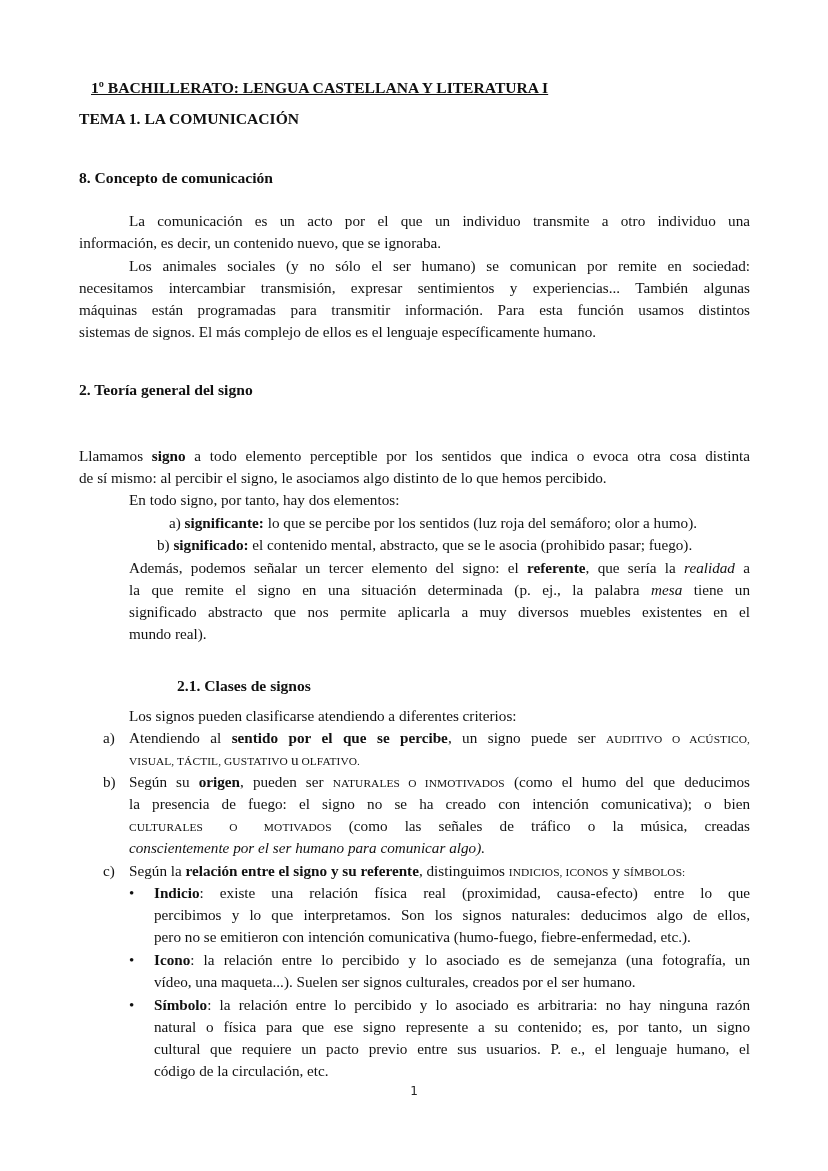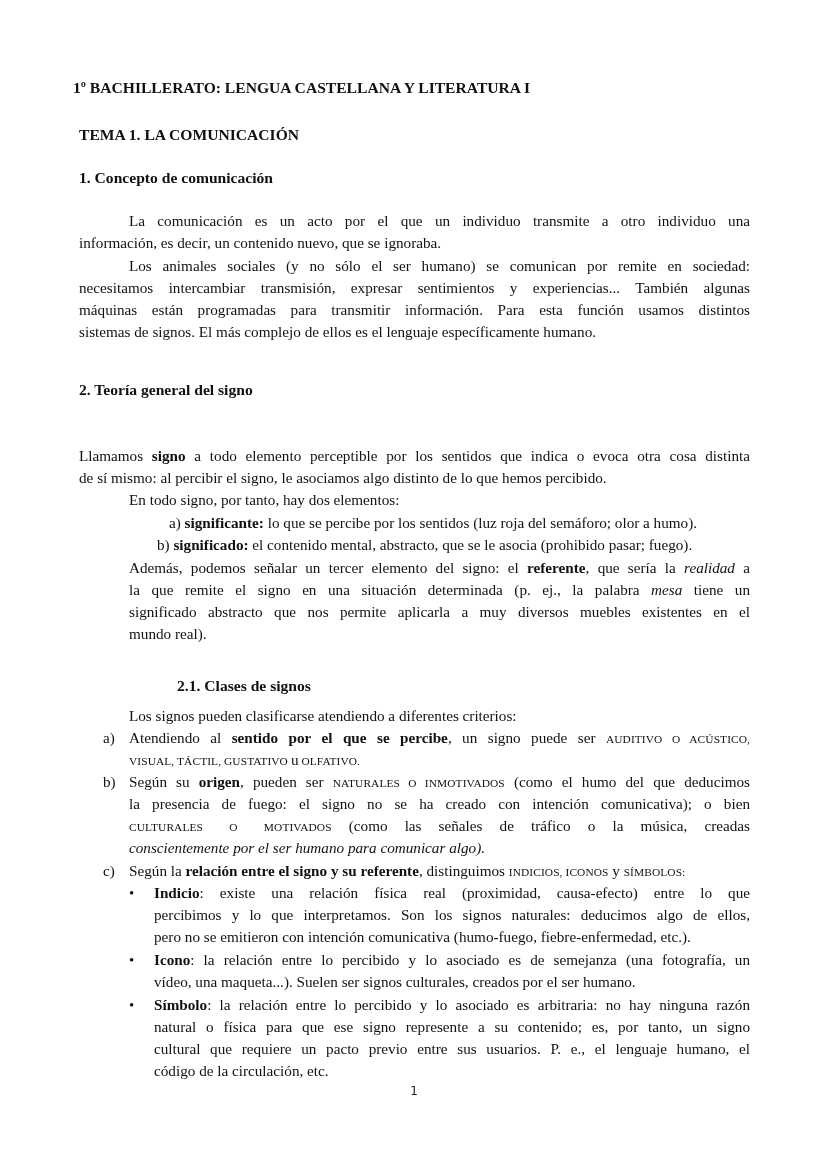--- a/index.html
+++ b/index.html
@@ -13,24 +13,24 @@
   .h { font-weight: bold; font-size: 15.6px; }
   .pn { position: absolute; left: 0; width: 828px; text-align: center; top: 1084px;
         font-family: "DejaVu Sans", sans-serif; font-size: 12px; color: #222; }
   .bullet { position: absolute; font-size: 15px; }
 </style>
 </head>
 <body>
 
 <div class="page">
 
-  <div class="line h" style="left:73px; top:77px;">1º BACHILLERATO: LENGUA CASTELLANA Y LITERATURA I</div>
-  <div class="line h" style="left:79px; top:124px;">TEMA 1. LA COMUNICACIÓN</div>
+  <div class="line h" style="left:91px; top:77px;text-decoration:underline;">1º BACHILLERATO: LENGUA CASTELLANA Y LITERATURA I</div>
+  <div class="line h" style="left:79px; top:108px;">TEMA 1. LA COMUNICACIÓN</div>
 
-  <div class="line h" style="left:79px; top:167px;">1. Concepto de comunicación</div>
+  <div class="line h" style="left:79px; top:167px;">8. Concepto de comunicación</div>
   <div class="line just" style="left:129px; width:621px; top:210px;">La comunicación es un acto por el que un individuo transmite a otro individuo una</div>
   <div class="line" style="left:79px; top:232px;">información, es decir, un contenido nuevo, que se ignoraba.</div>
   <div class="line just" style="left:129px; width:621px; top:255px;">Los animales sociales (y no sólo el ser humano) se comunican por remite en sociedad:</div>
   <div class="line just" style="left:79px; width:671px; top:277px;">necesitamos intercambiar transmisión, expresar sentimientos y experiencias... También algunas</div>
   <div class="line just" style="left:79px; width:671px; top:299px;">máquinas están programadas para transmitir información. Para esta función usamos distintos</div>
   <div class="line" style="left:79px; top:321px;">sistemas de signos. El más complejo de ellos es el lenguaje específicamente humano.</div>
 
   <div class="line h" style="left:79px; top:379px;">2. Teoría general del signo</div>
   <div class="line just" style="left:79px; width:671px; top:445px;"><span>Llamamos </span><b>signo</b><span> a todo elemento perceptible por los sentidos que indica o evoca otra cosa distinta</span></div>
   <div class="line" style="left:79px; top:467px;">de sí mismo: al percibir el signo, le asociamos algo distinto de lo que hemos percibido.</div>

